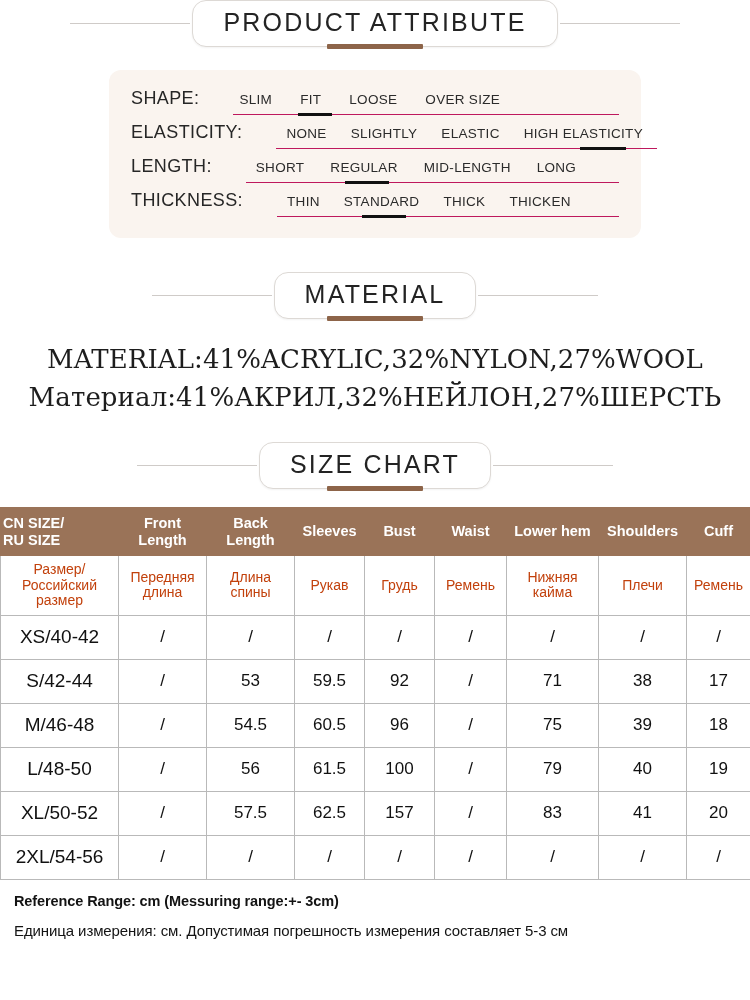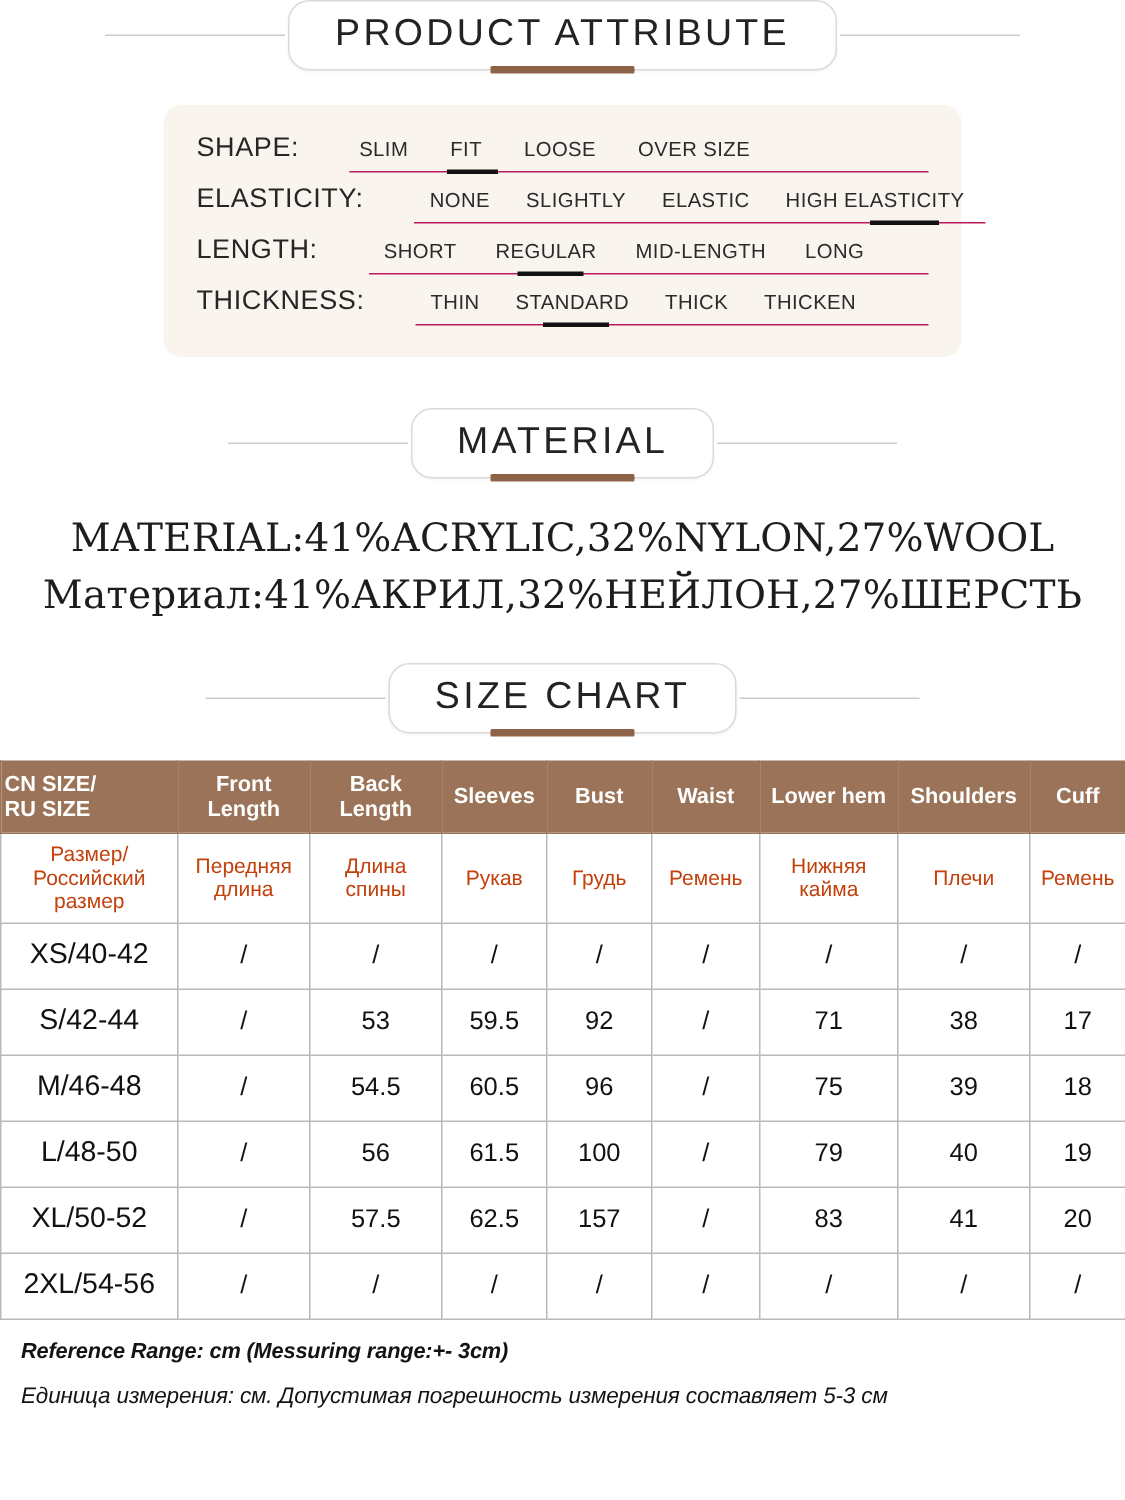--- a/index.html
+++ b/index.html
@@ -180,21 +180,21 @@
   col.c1 { width: 88px; }
   col.c2 { width: 88px; }
   col.c3 { width: 70px; }
   col.c4 { width: 70px; }
   col.c5 { width: 72px; }
   col.c6 { width: 92px; }
   col.c7 { width: 88px; }
   col.c8 { width: 64px; }
 
   
-  .footer { padding: 13px 28px 0 14px; font-style: italic; }
+  .footer { padding: 13px 28px 0 14px; }
   .footer div {
     font-size: 14.5px;
     font-weight: 700;
     color: #131313;
     line-height: 1.2;
     margin-bottom: 12px;
     letter-spacing: -0.1px;
   }
   .footer div.ru { font-weight: 400; font-size: 15px; }
 </style>

